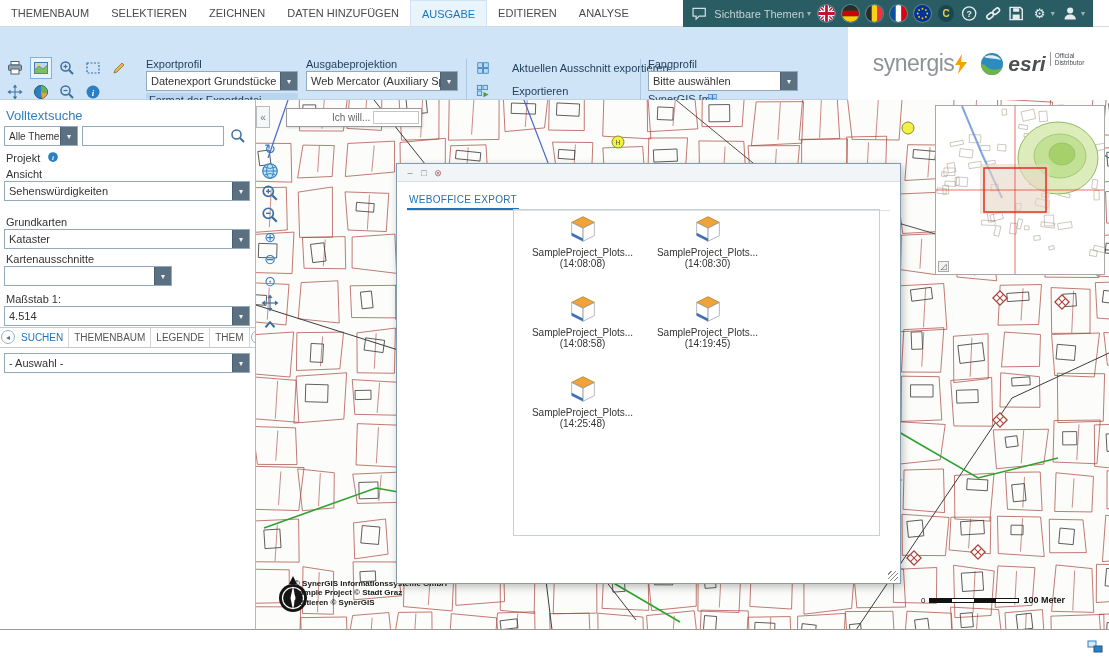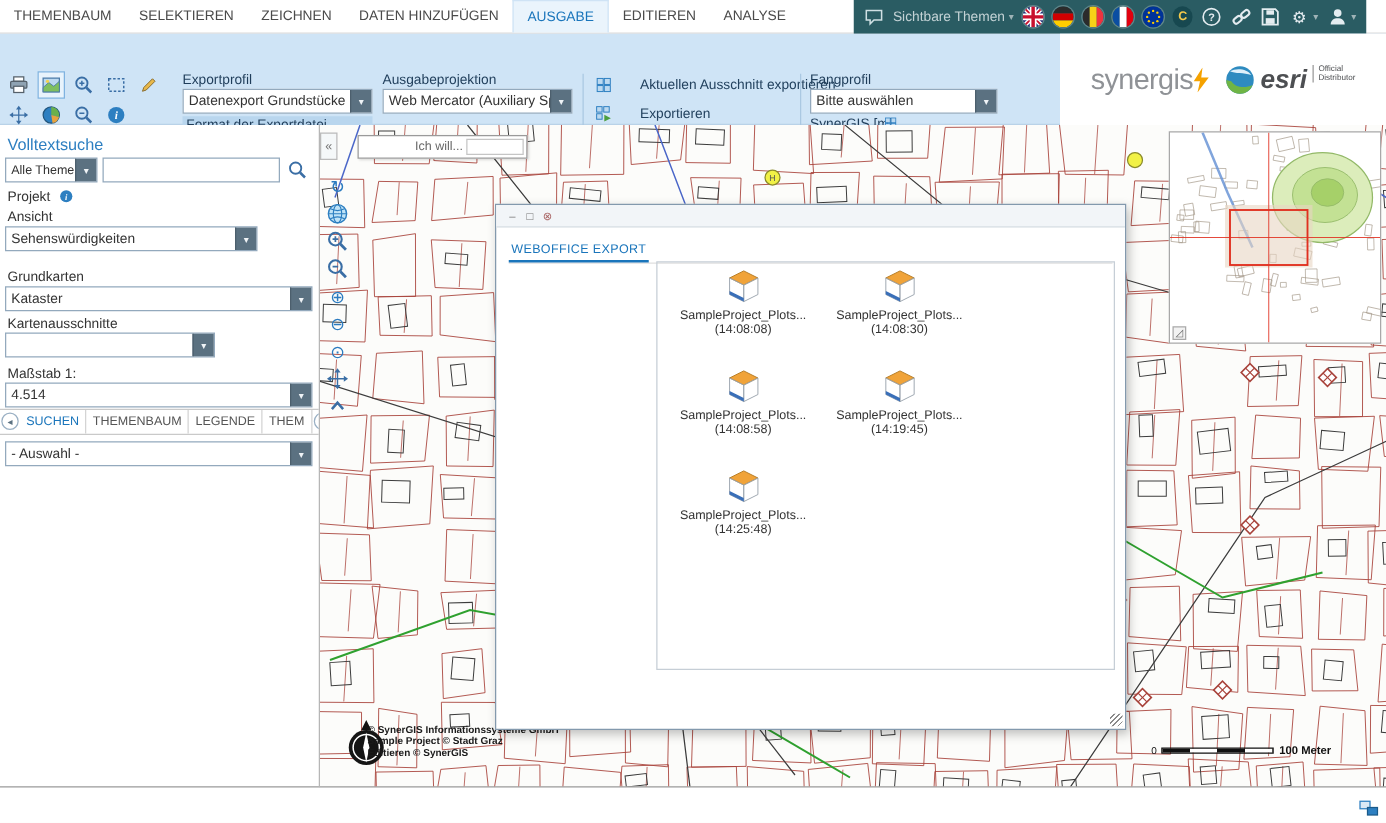--- a/index.html
+++ b/index.html
@@ -51,21 +51,21 @@
 #ichwill{position:absolute;left:30px;top:8px;display:flex;align-items:center;background:#fff;border:1px solid #9a9a9a;height:19px;padding:0 2px;box-shadow:1px 1px 2px rgba(0,0,0,.15);z-index:6;}
 #ichwill input{border:1px solid #c5c5c5;height:13px;width:46px;font-size:9px;padding:0 2px;font-family:"Liberation Sans",sans-serif;}
 #ichwill .iw-lbl{font-size:10px;color:#666;padding:0 3px;white-space:nowrap;margin-left:40px;}
 
 #dialog{position:absolute;left:396px;top:163px;width:505px;height:421px;background:#fff;border:1px solid #8399ad;box-shadow:2px 3px 8px rgba(0,0,0,.25);z-index:20;}
 #dlg-title{height:18px;background:#f2f5f8;border-bottom:1px solid #d8dee4;display:flex;align-items:center;padding:0 6px;cursor:move;}
 #dlg-title .t{flex:1;font-size:10px;color:#333;}
 .dlg-btn{width:14px;height:13px;display:flex;align-items:center;justify-content:center;font-size:9px;color:#777;cursor:pointer;}
 #dlg-tabrow{position:absolute;top:27px;left:10px;right:10px;border-bottom:1px solid #e0e0e0;}
 #dlg-tab{display:inline-block;font-size:10px;color:#1a75bb;padding:3px 2px;border-bottom:2px solid #1a75bb;cursor:pointer;letter-spacing:.3px;}
-#dlg-panel{position:absolute;left:128px;top:45px;width:367px;height:327px;border:1px solid #c6ced6;padding:2px 0 0 6px;display:flex;flex-wrap:wrap;align-content:flex-start;overflow:hidden;}
+#dlg-panel{position:absolute;left:116px;top:45px;width:367px;height:327px;border:1px solid #c6ced6;padding:2px 0 0 6px;display:flex;flex-wrap:wrap;align-content:flex-start;overflow:hidden;}
 .file-item{width:125px;height:72px;margin-bottom:8px;display:flex;flex-direction:column;align-items:center;cursor:pointer;}
 .file-item svg{width:34px;height:34px;}
 .file-name{font-size:10px;color:#333;margin-top:1px;white-space:nowrap;}
 .file-time{font-size:10px;color:#333;}
 #dlg-grip{position:absolute;right:2px;bottom:2px;width:10px;height:10px;background:repeating-linear-gradient(135deg,transparent 0 2px,#8a8a8a 2px 3px);cursor:nwse-resize;}
 
 #overview{position:absolute;top:5px;right:4px;width:170px;height:170px;background:#fff;border:1px solid #a8a8a8;z-index:6;}
 #ov-collapse{position:absolute;left:2px;bottom:2px;width:11px;height:11px;background:#f2f2f2;border:1px solid #aaa;color:#666;font-size:8px;line-height:9px;text-align:center;cursor:pointer;}
 
 #north{position:absolute;left:20px;bottom:14px;width:34px;height:40px;z-index:6;}
@@ -468,21 +468,21 @@
   <svg style="position:absolute;left:230px;top:28px" width="16" height="16" viewBox="0 0 16 16">
       <use href="#s-mag"></use>
     </svg>
 
   <span class="sb-lbl" style="left:6px;top:52px">Projekt</span>
   <svg style="position:absolute;left:47px;top:51px" width="12" height="12" viewBox="0 0 16 16">
       <use href="#s-info"></use>
     </svg>
 
   <span class="sb-lbl" style="left:6px;top:68px">Ansicht</span>
-  <div class="dd" style="left:4px;top:81px;width:202px">
+  <div class="dd" style="left:4px;top:81px;width:246px">
     <span class="dd-txt">Sehenswürdigkeiten</span>
     <span class="dd-caret">▾</span>
   </div>
 
   <span class="sb-lbl" style="left:6px;top:116px">Grundkarten</span>
   <div class="dd" style="left:4px;top:129px;width:246px">
     <span class="dd-txt">Kataster</span>
     <span class="dd-caret">▾</span>
   </div>
 

